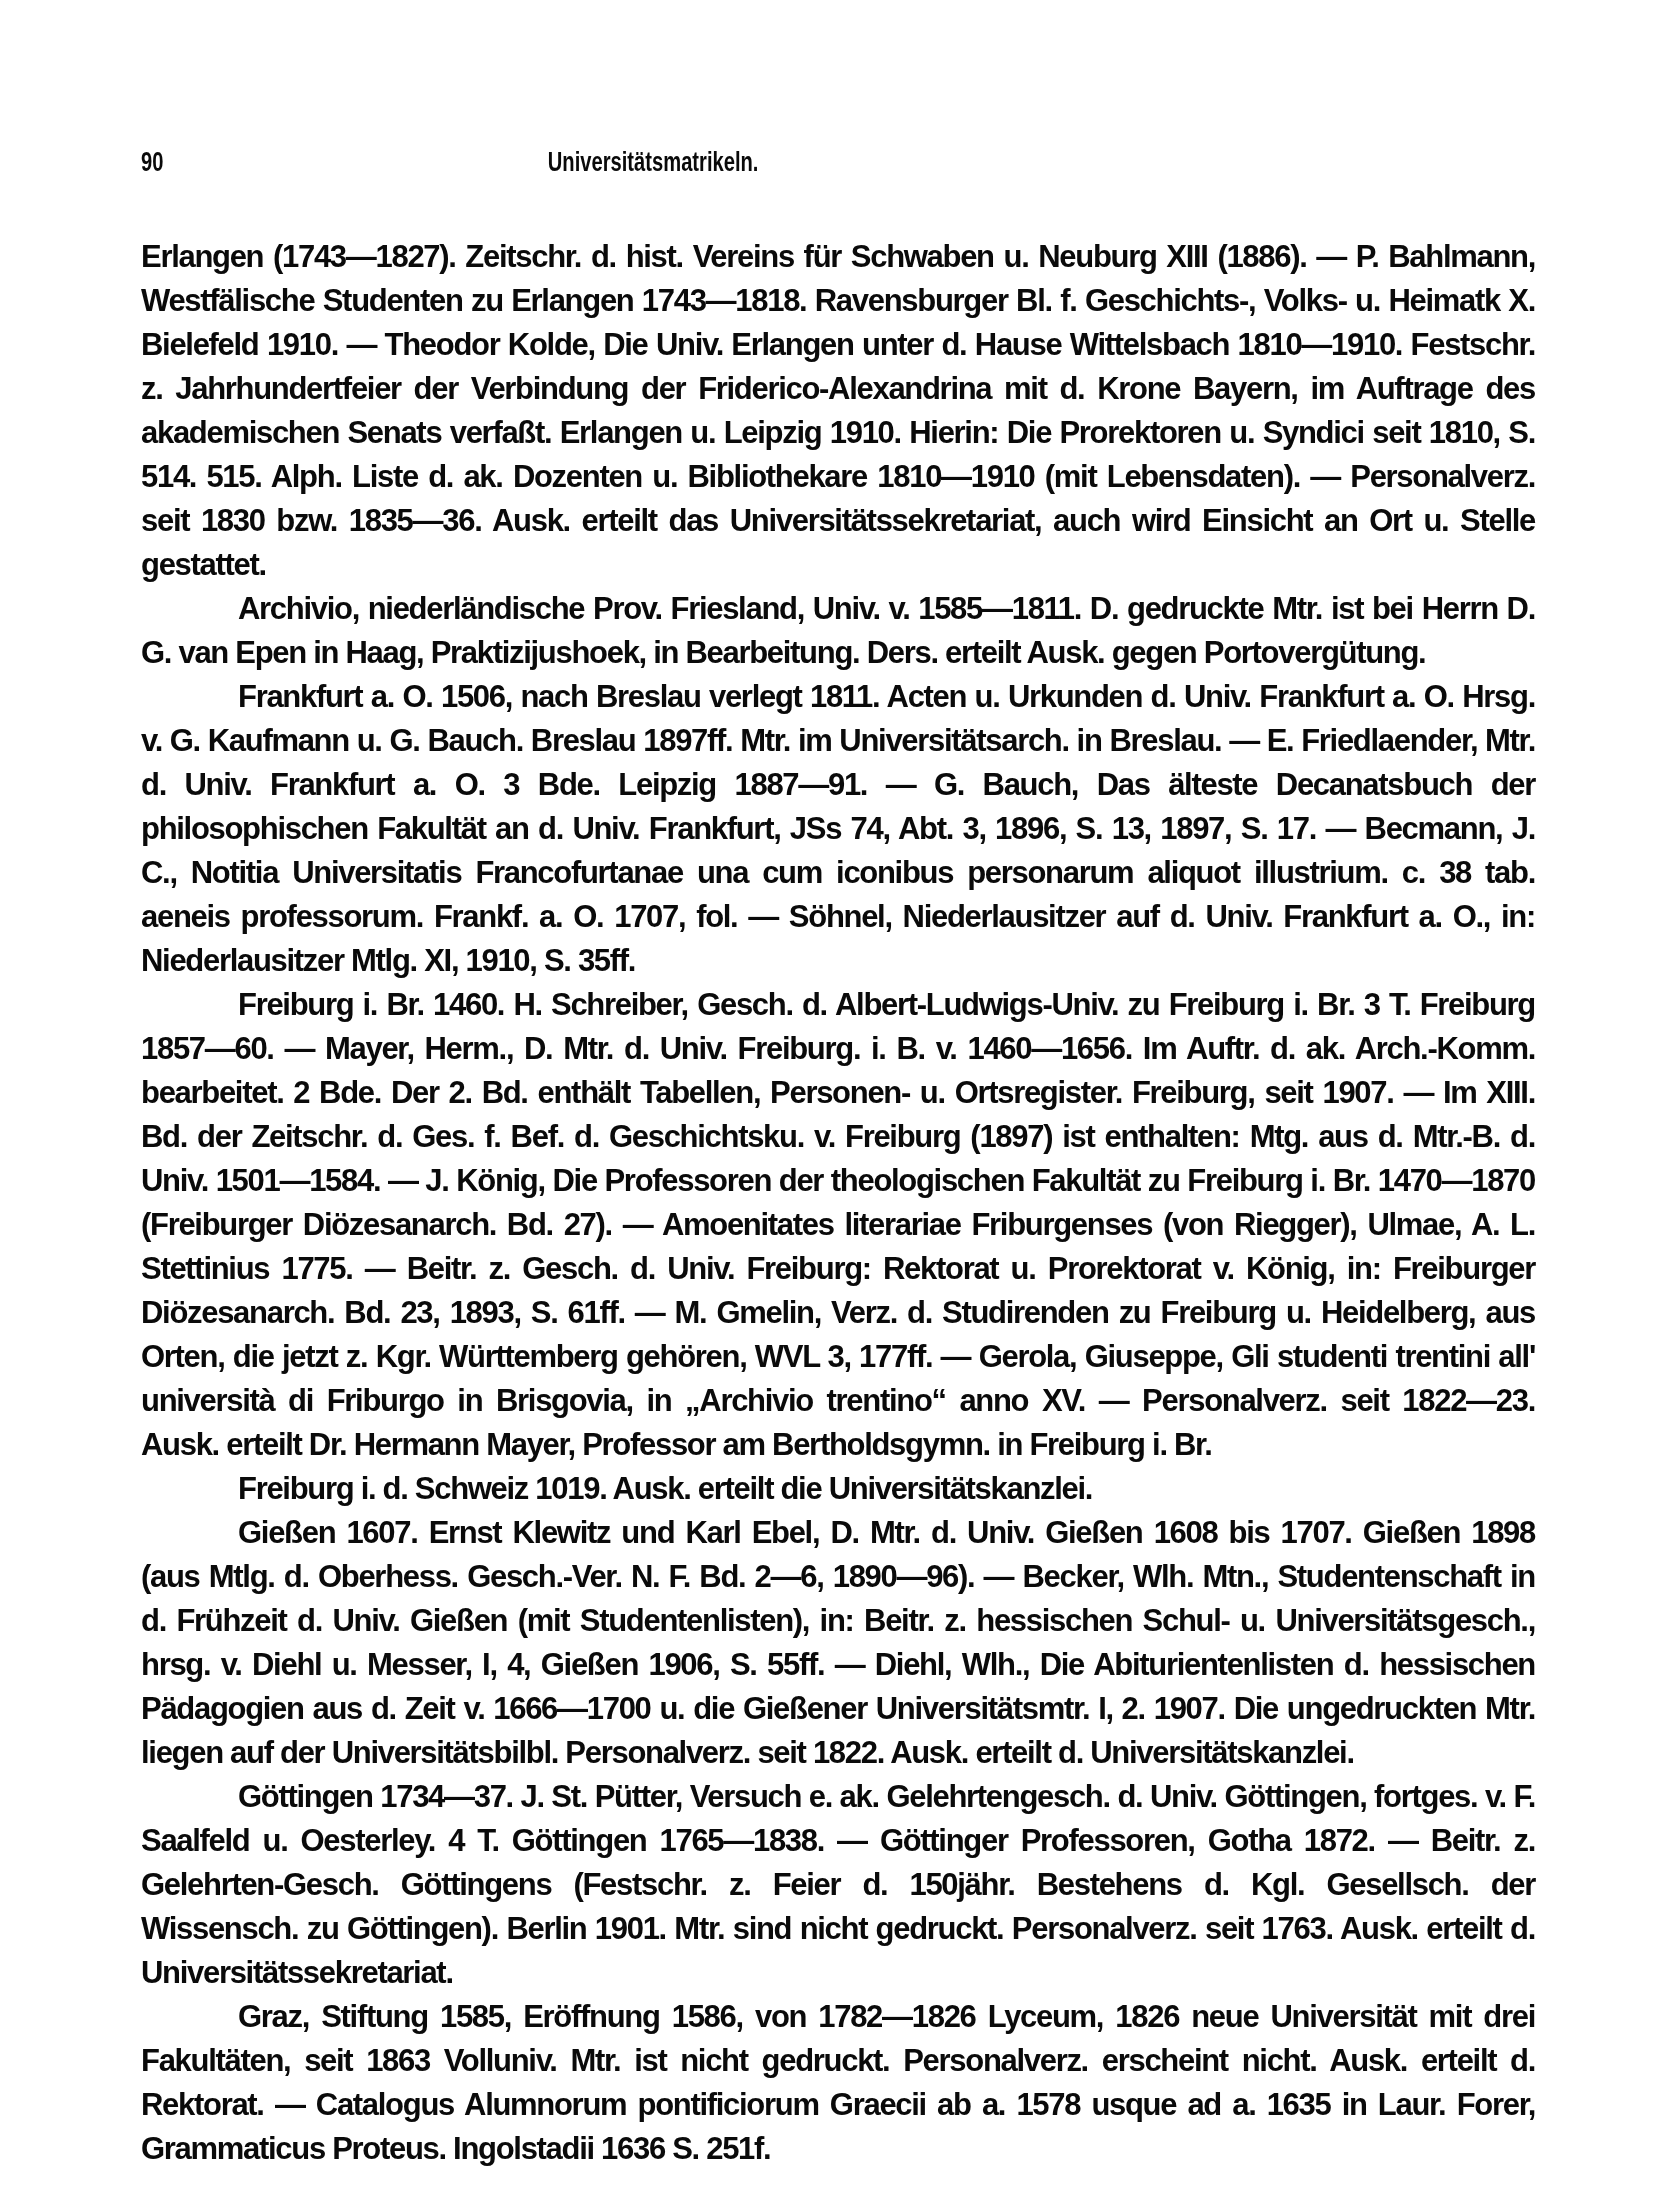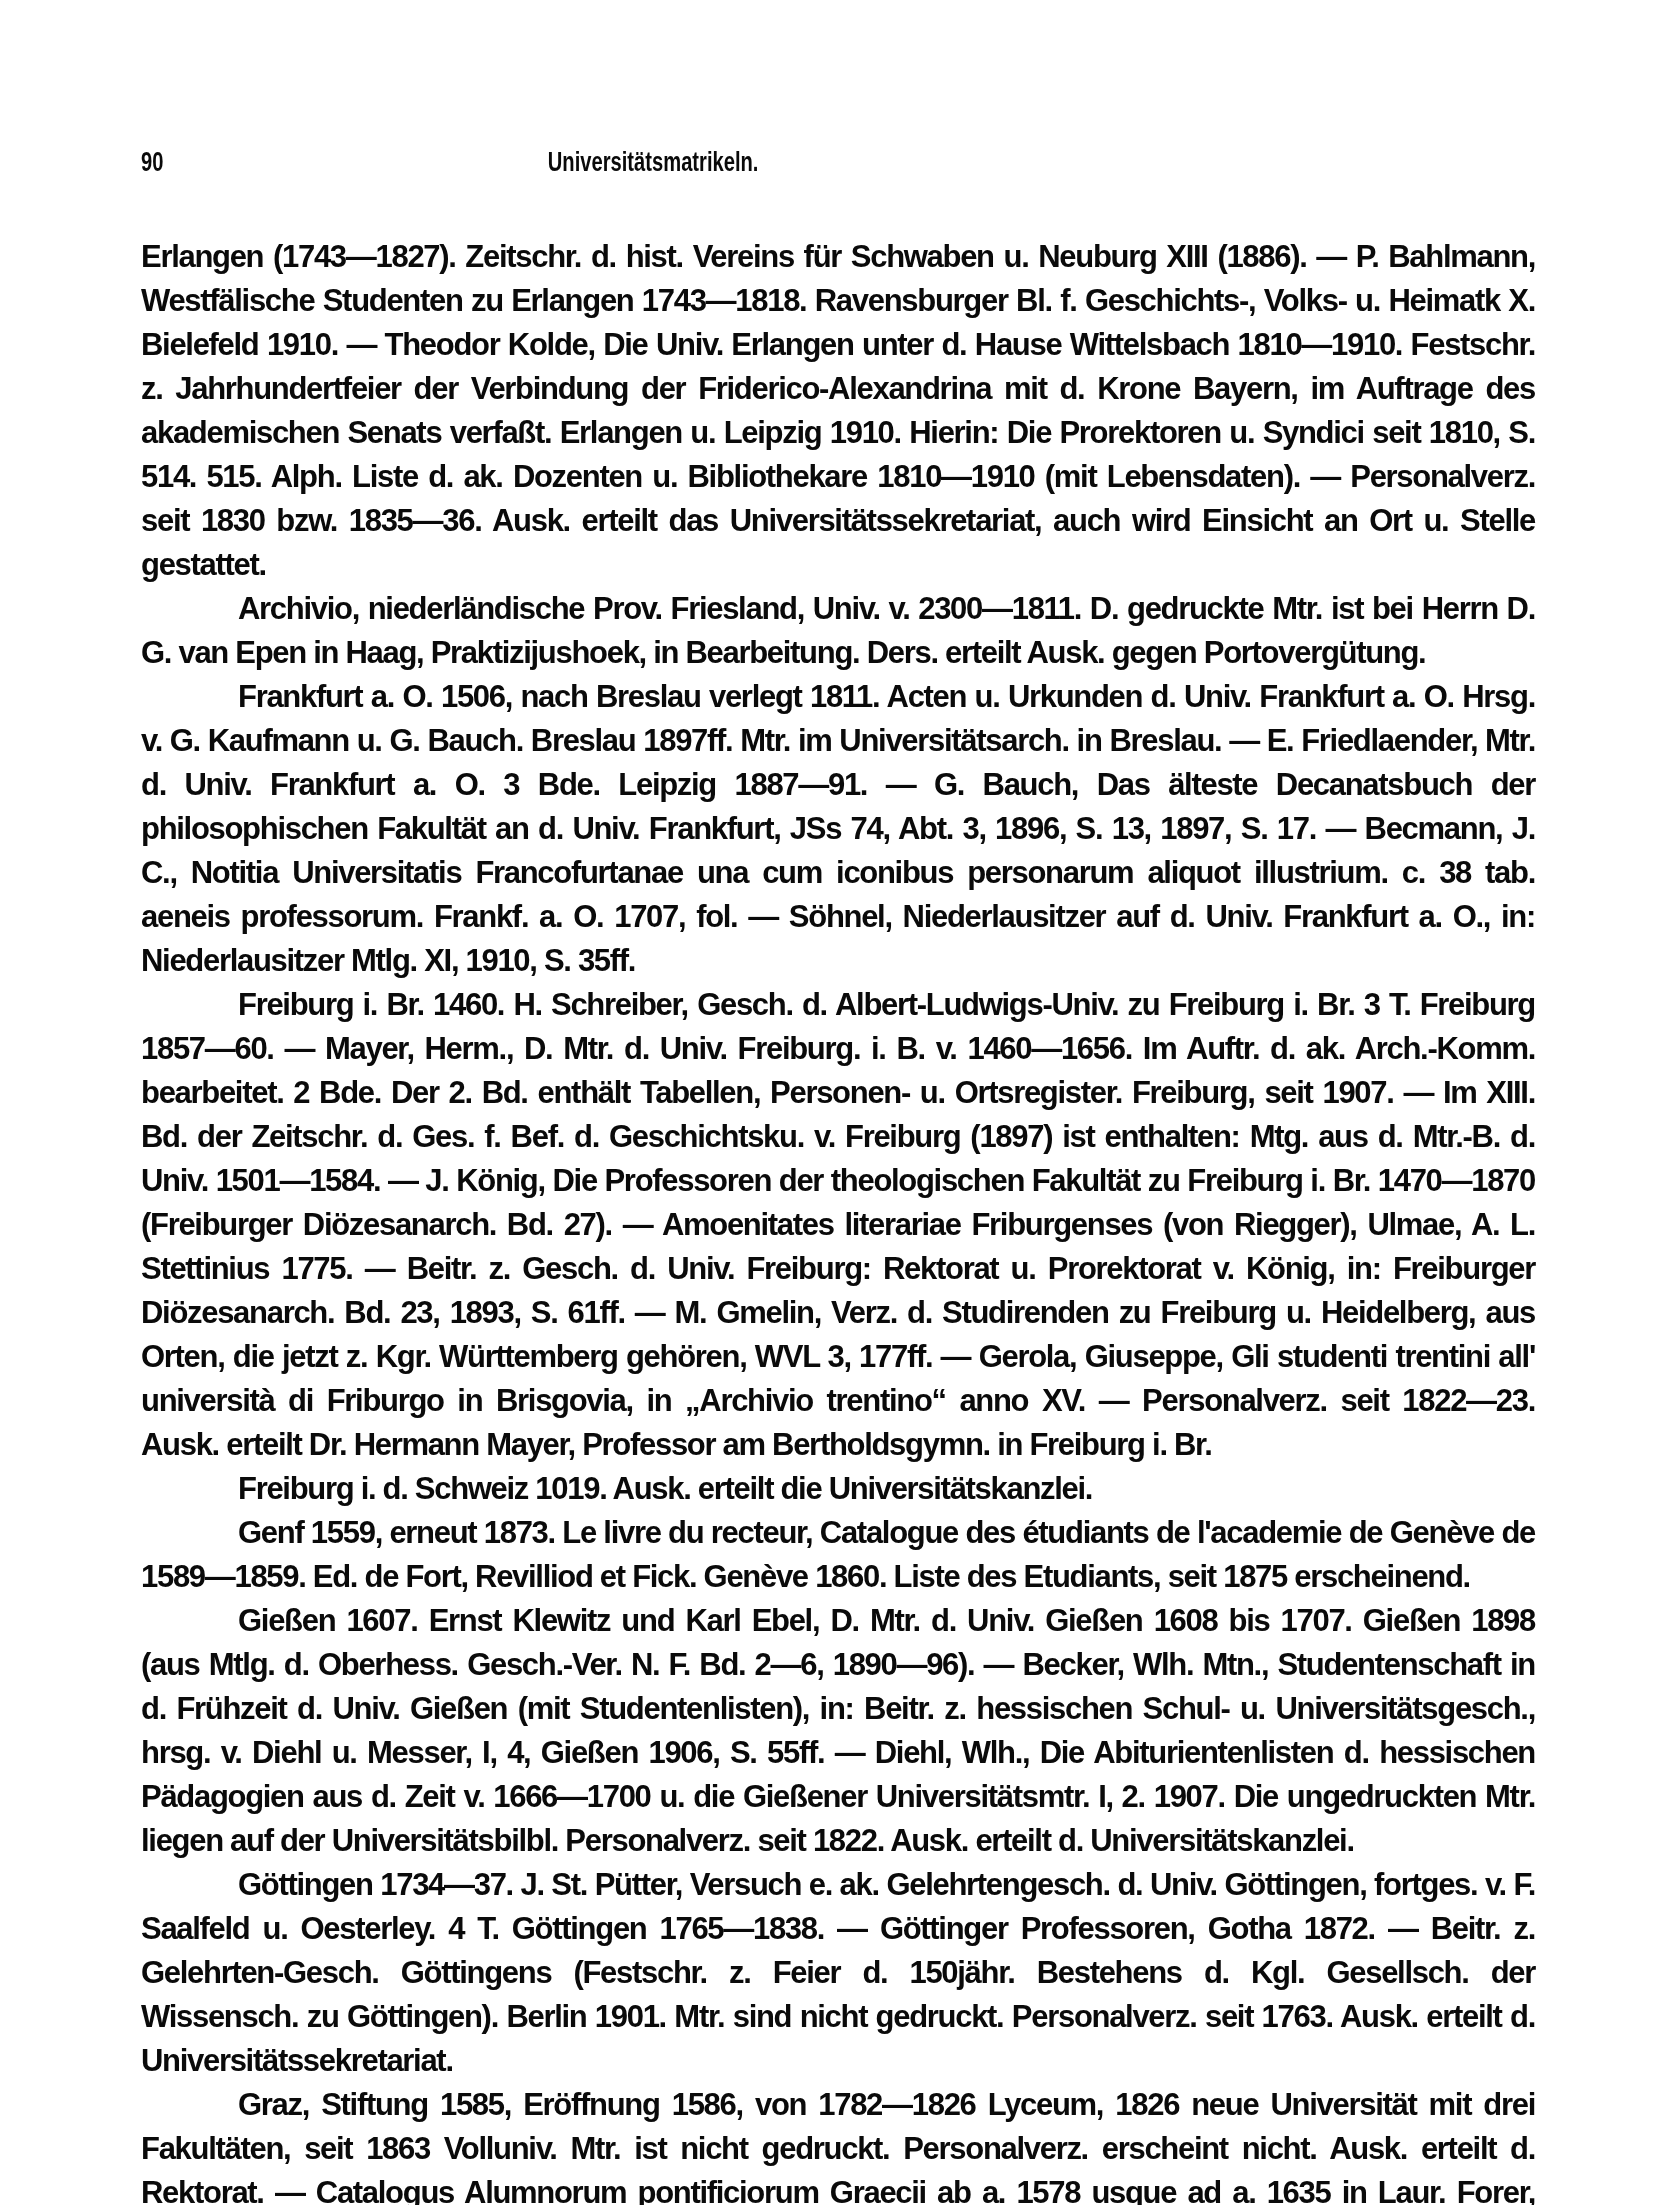--- a/index.html
+++ b/index.html
@@ -47,33 +47,30 @@
   <div class="running-head">
     <span class="page-number">90</span>
     <span class="running-title">Universitätsmatrikeln.</span>
   </div>
 
   <div class="body-text">
     <p class="entry">
       <span>Erlangen (1743—1827). Zeitschr. d. hist. Vereins für Schwaben u. Neuburg XIII (1886). — P. Bahlmann, Westfälische Studenten zu Erlangen 1743—1818. Ravensburger Bl. f. Geschichts-, Volks- u. Heimatk X. Bielefeld 1910. — Theodor Kolde, Die Univ. Erlangen unter d. Hause Wittelsbach 1810—1910. Festschr. z. Jahrhundertfeier der Verbindung der Friderico-Alexandrina mit d. Krone Bayern, im Auftrage des akademischen Senats verfaßt. Erlangen u. Leipzig 1910. Hierin: Die Prorektoren u. Syndici seit 1810, S. 514. 515. Alph. Liste d. ak. Dozenten u. Bibliothekare 1810—1910 (mit Lebensdaten). — Personalverz. seit 1830 bzw. 1835—36. Ausk. erteilt das Universitätssekretariat, auch wird Einsicht an Ort u. Stelle gestattet.</span>
     </p>
     <p class="entry indent">
-      <span class="place">Archivio,</span><span> niederländische Prov. Friesland, Univ. v. 2300—1811. D. gedruckte Mtr. ist bei Herrn D. G. van Epen in Haag, Praktizijushoek, in Bearbeitung. Ders. erteilt Ausk. gegen Portovergütung.</span>
+      <span class="place">Archivio,</span><span> niederländische Prov. Friesland, Univ. v. 1585—1811. D. gedruckte Mtr. ist bei Herrn D. G. van Epen in Haag, Praktizijushoek, in Bearbeitung. Ders. erteilt Ausk. gegen Portovergütung.</span>
     </p>
     <p class="entry indent">
       <span class="place">Frankfurt</span><span> a. O. 1506, nach Breslau verlegt 1811. Acten u. Urkunden d. Univ. Frankfurt a. O. Hrsg. v. G. Kaufmann u. G. Bauch. Breslau 1897ff. Mtr. im Universitätsarch. in Breslau. — E. Friedlaender, Mtr. d. Univ. Frankfurt a. O. 3 Bde. Leipzig 1887—91. — G. Bauch, Das älteste Decanatsbuch der philosophischen Fakultät an d. Univ. Frankfurt, JSs 74, Abt. 3, 1896, S. 13, 1897, S. 17. — Becmann, J. C., Notitia Universitatis Francofurtanae una cum iconibus personarum aliquot illustrium. c. 38 tab. aeneis professorum. Frankf. a. O. 1707, fol. — Söhnel, Niederlausitzer auf d. Univ. Frankfurt a. O., in: Niederlausitzer Mtlg. XI, 1910, S. 35ff.</span>
     </p>
     <p class="entry indent">
       <span class="place">Freiburg</span><span> i. Br. 1460. H. Schreiber, Gesch. d. Albert-Ludwigs-Univ. zu Freiburg i. Br. 3 T. Freiburg 1857—60. — Mayer, Herm., D. Mtr. d. Univ. Freiburg. i. B. v. 1460—1656. Im Auftr. d. ak. Arch.-Komm. bearbeitet. 2 Bde. Der 2. Bd. enthält Tabellen, Personen- u. Ortsregister. Freiburg, seit 1907. — Im XIII. Bd. der Zeitschr. d. Ges. f. Bef. d. Geschichtsku. v. Freiburg (1897) ist enthalten: Mtg. aus d. Mtr.-B. d. Univ. 1501—1584. — J. König, Die Professoren der theologischen Fakultät zu Freiburg i. Br. 1470—1870 (Freiburger Diözesanarch. Bd. 27). — Amoenitates literariae Friburgenses (von Riegger), Ulmae, A. L. Stettinius 1775. — Beitr. z. Gesch. d. Univ. Freiburg: Rektorat u. Prorektorat v. König, in: Freiburger Diözesanarch. Bd. 23, 1893, S. 61ff. — M. Gmelin, Verz. d. Studirenden zu Freiburg u. Heidelberg, aus Orten, die jetzt z. Kgr. Württemberg gehören, WVL 3, 177ff. — Gerola, Giuseppe, Gli studenti trentini all' università di Friburgo in Brisgovia, in „Archivio trentino“ anno XV. — Personalverz. seit 1822—23. Ausk. erteilt Dr. Hermann Mayer, Professor am Bertholdsgymn. in Freiburg i. Br.</span>
     </p>
     <p class="entry indent">
       <span class="place">Freiburg</span><span> i. d. Schweiz 1019. Ausk. erteilt die Universitätskanzlei.</span>
-    </p>
-    <p class="entry indent">
-      <span class="place">Genf</span><span> 1559, erneut 1873. Le livre du recteur, Catalogue des étudiants de l'academie de Genève de 1589—1859. Ed. de Fort, Revilliod et Fick. Genève 1860. Liste des Etudiants, seit 1875 erscheinend.</span>
     </p>
     <p class="entry indent">
       <span class="place">Gießen</span><span> 1607. Ernst Klewitz und Karl Ebel, D. Mtr. d. Univ. Gießen 1608 bis 1707. Gießen 1898 (aus Mtlg. d. Oberhess. Gesch.-Ver. N. F. Bd. 2—6, 1890—96). — Becker, Wlh. Mtn., Studentenschaft in d. Frühzeit d. Univ. Gießen (mit Studentenlisten), in: Beitr. z. hessischen Schul- u. Universitätsgesch., hrsg. v. Diehl u. Messer, I, 4, Gießen 1906, S. 55ff. — Diehl, Wlh., Die Abiturientenlisten d. hessischen Pädagogien aus d. Zeit v. 1666—1700 u. die Gießener Universitätsmtr. I, 2. 1907. Die ungedruckten Mtr. liegen auf der Universitätsbilbl. Personalverz. seit 1822. Ausk. erteilt d. Universitätskanzlei.</span>
     </p>
     <p class="entry indent">
       <span class="place">Göttingen</span><span> 1734—37. J. St. Pütter, Versuch e. ak. Gelehrtengesch. d. Univ. Göttingen, fortges. v. F. Saalfeld u. Oesterley. 4 T. Göttingen 1765—1838. — Göttinger Professoren, Gotha 1872. — Beitr. z. Gelehrten-Gesch. Göttingens (Festschr. z. Feier d. 150jähr. Bestehens d. Kgl. Gesellsch. der Wissensch. zu Göttingen). Berlin 1901. Mtr. sind nicht gedruckt. Personalverz. seit 1763. Ausk. erteilt d. Universitätssekretariat.</span>
     </p>
     <p class="entry indent">
       <span class="place">Graz,</span><span> Stiftung 1585, Eröffnung 1586, von 1782—1826 Lyceum, 1826 neue Universität mit drei Fakultäten, seit 1863 Volluniv. Mtr. ist nicht gedruckt. Personalverz. erscheint nicht. Ausk. erteilt d. Rektorat. — Catalogus Alumnorum pontificiorum Graecii ab a. 1578 usque ad a. 1635 in Laur. Forer, Grammaticus Proteus. Ingolstadii 1636 S. 251f.</span>
     </p>

